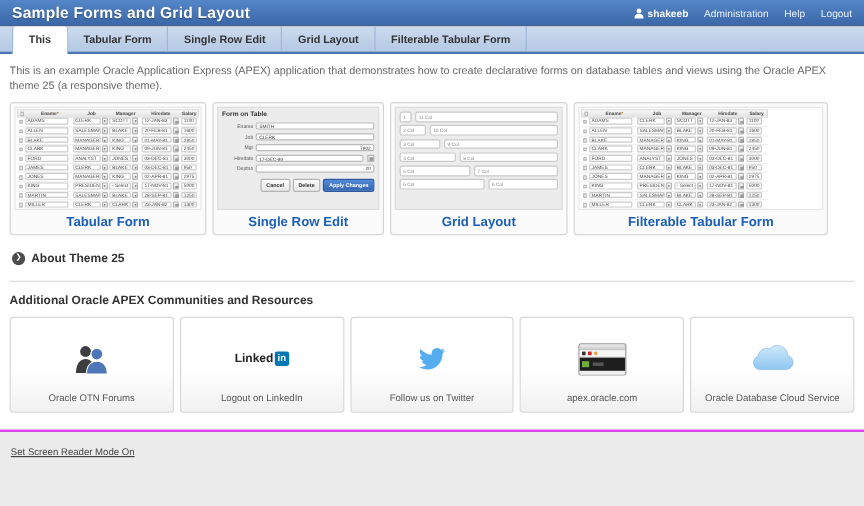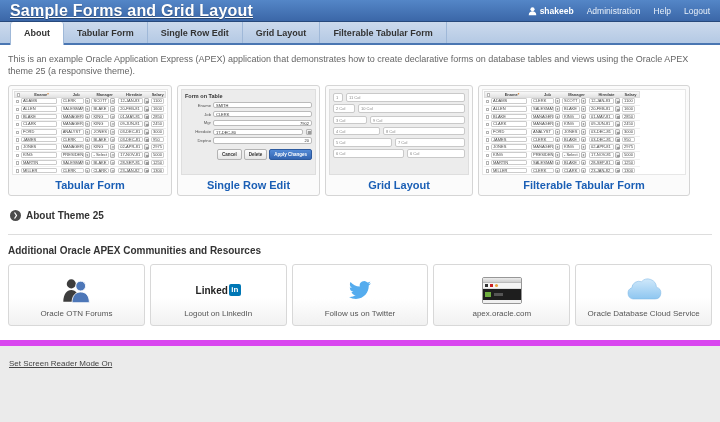--- a/index.html
+++ b/index.html
@@ -10,21 +10,21 @@
     display:flex; flex-direction:column;
   }
 
   
   .hdr {
     height:22px; flex:0 0 22px;
     background:linear-gradient(#5486c7,#3b67a8);
     border-bottom:1px solid #27497c;
     display:flex; align-items:center; padding:0 10px; color:#fff;
   }
-  .hdr-title { font-size:16px; font-weight:bold; text-shadow:0 1px 1px rgba(0,0,0,.35); letter-spacing:.2px;text-decoration:underline; }
+  .hdr-title { font-size:13px; font-weight:bold; text-shadow:0 1px 1px rgba(0,0,0,.35); letter-spacing:.2px; }
   .hdr-right { margin-left:auto; display:flex; align-items:flex-start; gap:13px; font-size:8.5px; }
   .hdr-user { display:flex; align-items:center; gap:3px; font-weight:bold; }
   .hdr-link { color:#eaf1fa; text-decoration:none; }
 
   
   .tabbar {
     height:23px; flex:0 0 23px;
     background:linear-gradient(#ccdaed,#b4c9e4);
     border-bottom:2px solid #4a76b2;
     display:flex; align-items:stretch; padding-left:10px;
@@ -120,21 +120,21 @@
   }
   .about-icon::before { content:"❯"; font-size:6px; line-height:11px; display:block; }
   .about-label { font-size:10px; font-weight:bold; color:#333; }
 
   .divider { border:none; border-top:1px solid #ddd; margin:13px 0 10px; }
   .res-heading { font-size:10px; font-weight:bold; color:#333; margin-bottom:8px; }
 
   
   .rcards { display:flex; gap:5px; }
   .rcard {
-    flex:1; height:62px; border:1px solid #d8d8d8; border-radius:3px;
+    flex:1; height:80px; border:1px solid #d8d8d8; border-radius:3px;
     background:linear-gradient(#ffffff 55%, #f1f1f1);
     display:flex; flex-direction:column; align-items:center; padding:6px 2px 7px; cursor:pointer;
   }
   .icon-area { flex:1; display:flex; align-items:center; justify-content:center; }
   .rcard-label { font-size:8px; color:#555; white-space:nowrap; }
 
   .li-row { display:flex; align-items:center; gap:1px; }
   .li-text { font-size:10px; font-weight:bold; color:#222; }
   .li-badge {
     width:12px; height:12px; background:#0077b5; color:#fff; border-radius:2px;
@@ -152,21 +152,21 @@
   .b-r { left:11px; top:4px; width:9px; height:3px; background:#555; }
   .b-foot { height:4px; background:#efefef; }
 
   .otnbadge {
     width:34px; height:16px; background:#e40000; border:1px solid #990000; border-radius:1px;
     padding:1.5px 0 0 2px;
   }
   .otnbadge span { font-size:4.5px; font-weight:bold; color:#4a0000; line-height:1.2; display:block; width:26px; }
 
   
-  .footer { flex:1; background:#ebebeb; border-top:6px solid #d946ef; padding:6px 9px; }
+  .footer { flex:1; background:#ebebeb; border-top:2px solid #d946ef; padding:6px 9px; }
   .foot-link { font-size:8px; color:#444; text-decoration:underline; display:inline-block; }
   .foot-ver { font-size:8px; color:#666; margin-top:2px; }
 </style>
 </head>
 <body>
 
 <div class="hdr">
   <div class="hdr-title">Sample Forms and Grid Layout</div>
   <div class="hdr-right">
     <span class="hdr-user">
@@ -176,21 +176,21 @@
       </svg>
       <span>shakeeb</span>
     </span>
     <span class="hdr-link">Administration</span>
     <span class="hdr-link">Help</span>
     <span class="hdr-link">Logout</span>
   </div>
 </div>
 
 <div class="tabbar">
-  <div class="tab active">About</div>
+  <div class="tab active">This</div>
   <div class="tab">Tabular Form</div>
   <div class="tab">Single Row Edit</div>
   <div class="tab">Grid Layout</div>
   <div class="tab">Filterable Tabular Form</div>
 </div>
 
 <div class="main">
 
   <p class="intro">This is an example Oracle Application Express (APEX) application that demonstrates how to create declarative forms on database tables and views using the Oracle APEX theme 25 (a responsive theme).</p>
 

